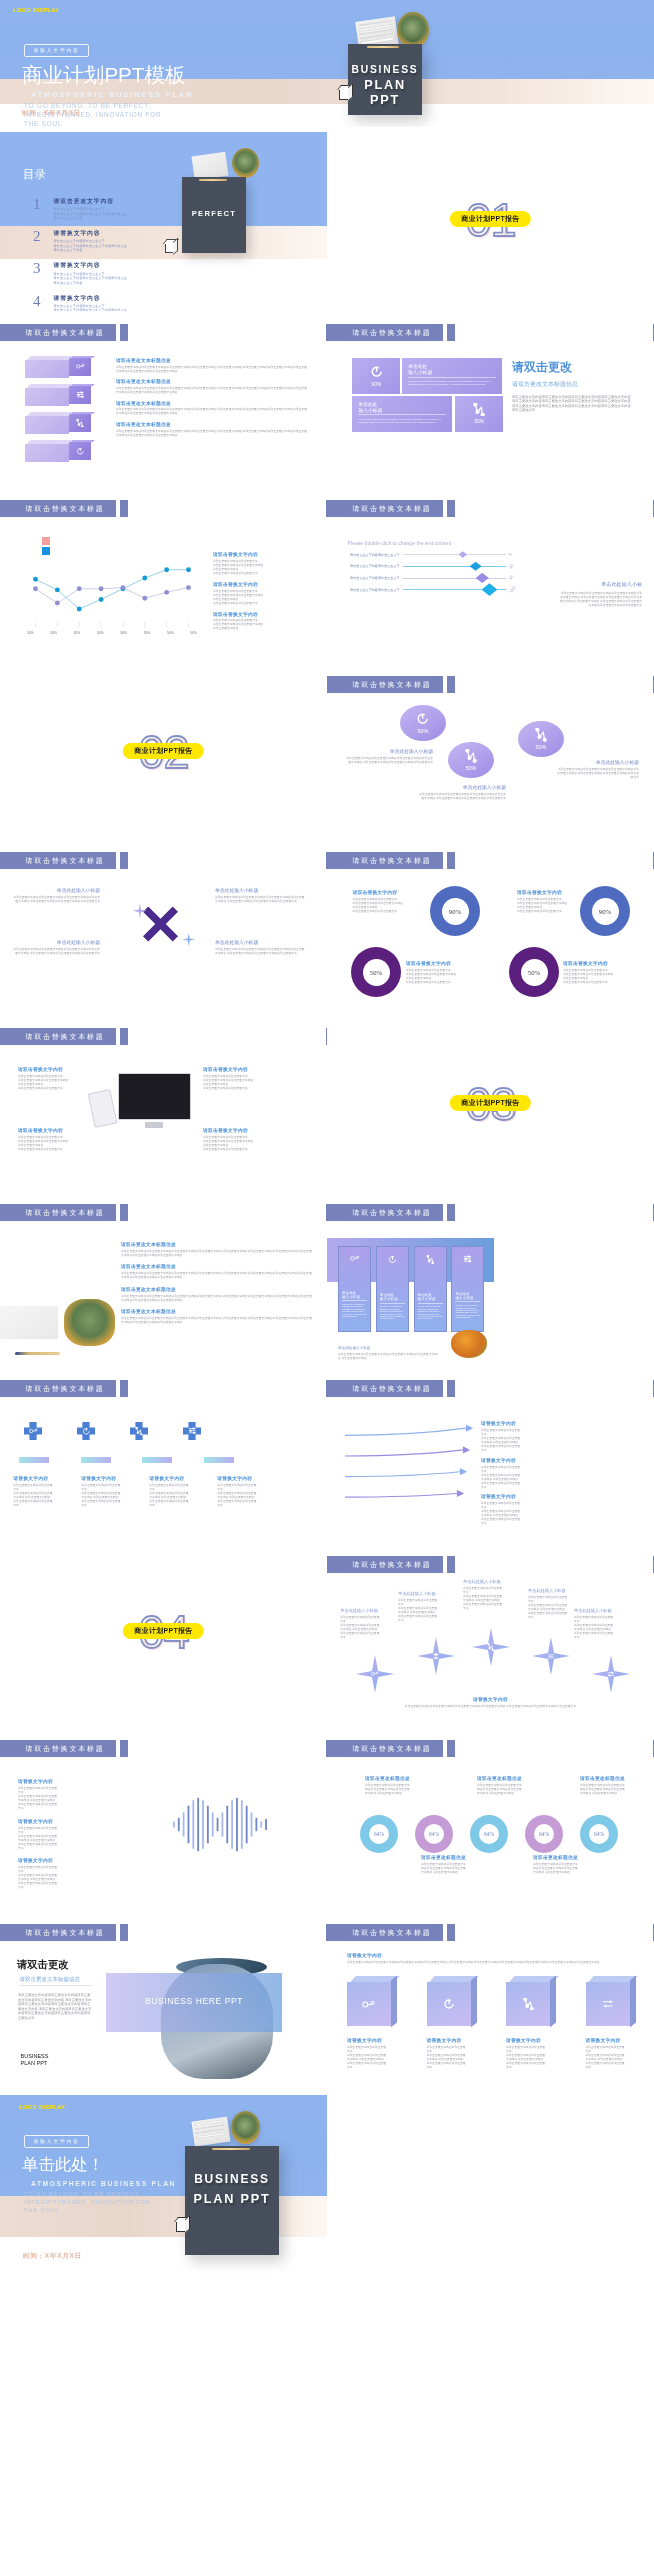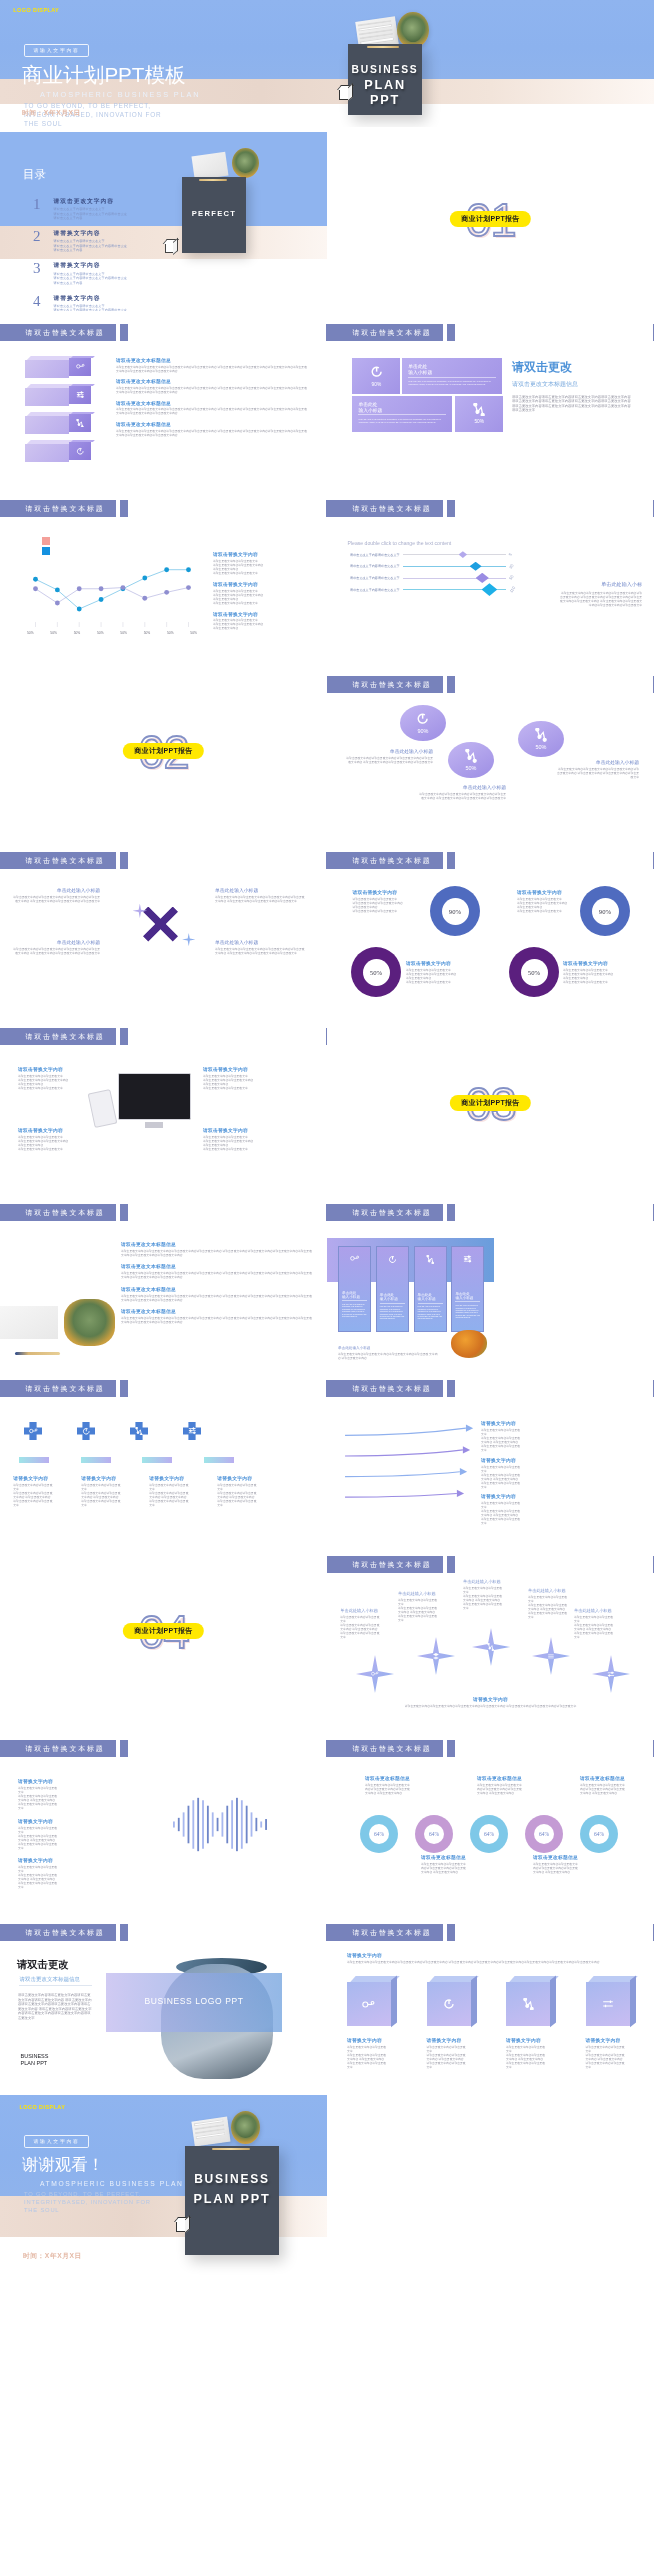--- a/index.html
+++ b/index.html
@@ -18,22 +18,22 @@
      background:linear-gradient(180deg,#8fb4ef 0%,#8cb2ee 60%,#8fb3ec 100%); }
   .cover-band { position:absolute; left:0; top:62%; width:100%; height:20%;
      background:linear-gradient(90deg,#eddcd2 0%,#e8d6cb 40%,#f2e4da 75%,#fdf7f3 100%); }
   .cover-band2 { position:absolute; left:0; top:82%; width:100%; height:18%; background:#fff; }
   .logo { position:absolute; left:13.3px; top:7.3px; color:#ffe400; font-weight:bold;
      font-size:5.5px; letter-spacing:0.4px; }
   .cover-pill { position:absolute; left:24px; top:44px; border:0.6px solid rgba(255,255,255,.85);
      border-radius:1.8px; padding:2.4px 8.5px; color:#fff; font-size:4.8px; letter-spacing:1.8px; }
   .cover-title { position:absolute; left:22px; top:65px; color:#fff; font-size:22.4px;
      font-weight:300; letter-spacing:0px; white-space:nowrap; }
-  .cover-sub1 { position:absolute; left:40px; top:95px; color:#eaf1fb; font-size:7.3px;
-     letter-spacing:1.9px; font-weight:400; }
+  .cover-sub1 { position:absolute; left:31px; top:95px; color:#eaf1fb; font-size:7.3px;
+     letter-spacing:1.9px; font-weight:700; }
   .cover-sub2 { position:absolute; left:24px; top:107px; color:#b6c8e6; font-size:6.4px;
      letter-spacing:0.8px; line-height:9px; width:139px; }
   .cover-date { position:absolute; left:24px; top:162px; color:#e4b9a6; font-size:6.7px;
      font-weight:bold; letter-spacing:0.6px; }
   
   .board { position:absolute; left:186px; top:53px; width:71px; height:110px;
      background:#474f5c; box-shadow:4.8px 6px 13.3px rgba(0,0,0,.20); }
   .board .clip { position:absolute; left:19px; top:2.4px; width:31.5px; height:1.8px;
      background:linear-gradient(90deg,#d9b778,#f0d79c,#c8a463); border-radius:1.2px; }
   .board-txt { position:absolute; left:0; top:36px; width:100%; text-align:center;
@@ -1070,21 +1070,21 @@
     <div style="position:absolute;left:17px;top:47px;color:#1c1c22;font-size:10.3px;font-weight:bold;">请双击更改</div>
     <div style="position:absolute;left:19.4px;top:65px;color:#79a9dd;font-size:5.5px;border-bottom:0.6px solid #dfe6f0;padding-bottom:2.4px;width:73px;">请双击更改文本标题信息</div>
     <div class="cn-p6" style="position:absolute;left:18px;top:82px;width:74px;">请双击更改文字内容请双击更改文字内容请双击更改文字内容请双击更改文字内容 请双击更改文字内容请双击更改文字内容请双击更改文字内容请双击更改文字内容 请双击更改文字内容请双击更改文字内容请双击更改文字内容请双击更改文字内容请双击更改文字</div>
     <div style="position:absolute;left:20.6px;top:142px;color:#1c1c22;font-size:5.5px;line-height:7.3px;">
       <div>BUSINESS</div>
       <div>PLAN  PPT</div>
     </div>
     <div style="position:absolute;left:176px;top:47px;width:91px;height:18px;border-radius:50%;background:linear-gradient(120deg,#5e7f9b,#2a4558);"></div>
     <div style="position:absolute;left:161px;top:53px;width:112px;height:115px;border-radius:45% 45% 38% 38%;background:linear-gradient(160deg,#7a96b4 0%,#9fb3c8 35%,#b8c4cf 65%,#4e5e6b 100%);"></div>
     <div style="position:absolute;left:106px;top:62px;width:176px;height:59px;background:linear-gradient(90deg,rgba(190,182,238,.72),rgba(106,157,220,.72));"></div>
-    <div style="position:absolute;left:106px;top:85px;width:176px;text-align:center;color:#fff;font-size:8.5px;letter-spacing:0.6px;">BUSINESS  LOGO  PPT</div>
+    <div style="position:absolute;left:106px;top:85px;width:176px;text-align:center;color:#fff;font-size:8.5px;letter-spacing:0.6px;">BUSINESS  HERE  PPT</div>
   </div>
 
   <div class="slide">
     <div class="hdr">
       <div class="hdr-bar">请双击替换文本标题</div>
       <div class="hdr-tick"></div>
     </div>
     <div class="hdr-edge"></div>
     <div style="position:absolute;left:20px;top:41px;">
       <div class="cn-h">请替换文字内容</div>
@@ -1174,21 +1174,21 @@
       </div>
     </div>
   </div>
 
   <div class="slide cover">
     <div class="cover-sky" style="height:55%"></div>
     <div class="cover-band" style="top:55%;height:22%"></div>
     <div class="cover-band2" style="top:77%;height:23%"></div>
     <div class="logo" style="left:19.4px;top:8.5px;">LOGO DISPLAY</div>
     <div class="cover-pill" style="left:24px;top:40px;">请输入文字内容</div>
-    <div style="position:absolute;left:22px;top:59px;color:#fff;font-size:16.4px;font-weight:300;">谢谢观看！</div>
+    <div style="position:absolute;left:22px;top:59px;color:#fff;font-size:16.4px;font-weight:300;">单击此处！</div>
     <div class="cover-sub1" style="top:85px;font-size:6.7px;letter-spacing:1.6px;">ATMOSPHERIC BUSINESS PLAN</div>
     <div class="cover-sub2" style="top:96px;width:130px;font-size:5.8px;line-height:7.9px;">TO GO BEYOND, TO BE PERFECT, INTEGRITYBASED, INNOVATION FOR THE SOUL</div>
     <div class="cover-date" style="top:157px;left:23px;">时间：X年X月X日</div>
     <div class="kbd" style="left:193px;top:23.6px;width:36px;height:25.4px;">
       <i style="left:2.4px;top:2.4px;width:30px;height:2.4px;"></i>
         <i style="left:2.4px;top:6.7px;width:30px;height:2.4px;"></i>
       <i style="left:2.4px;top:11px;width:30px;height:2.4px;"></i>
         <i style="left:2.4px;top:15px;width:30px;height:3px;"></i>
     </div>
     <div class="cactus" style="left:231px;top:15.7px;width:29px;height:33px;"></div>

